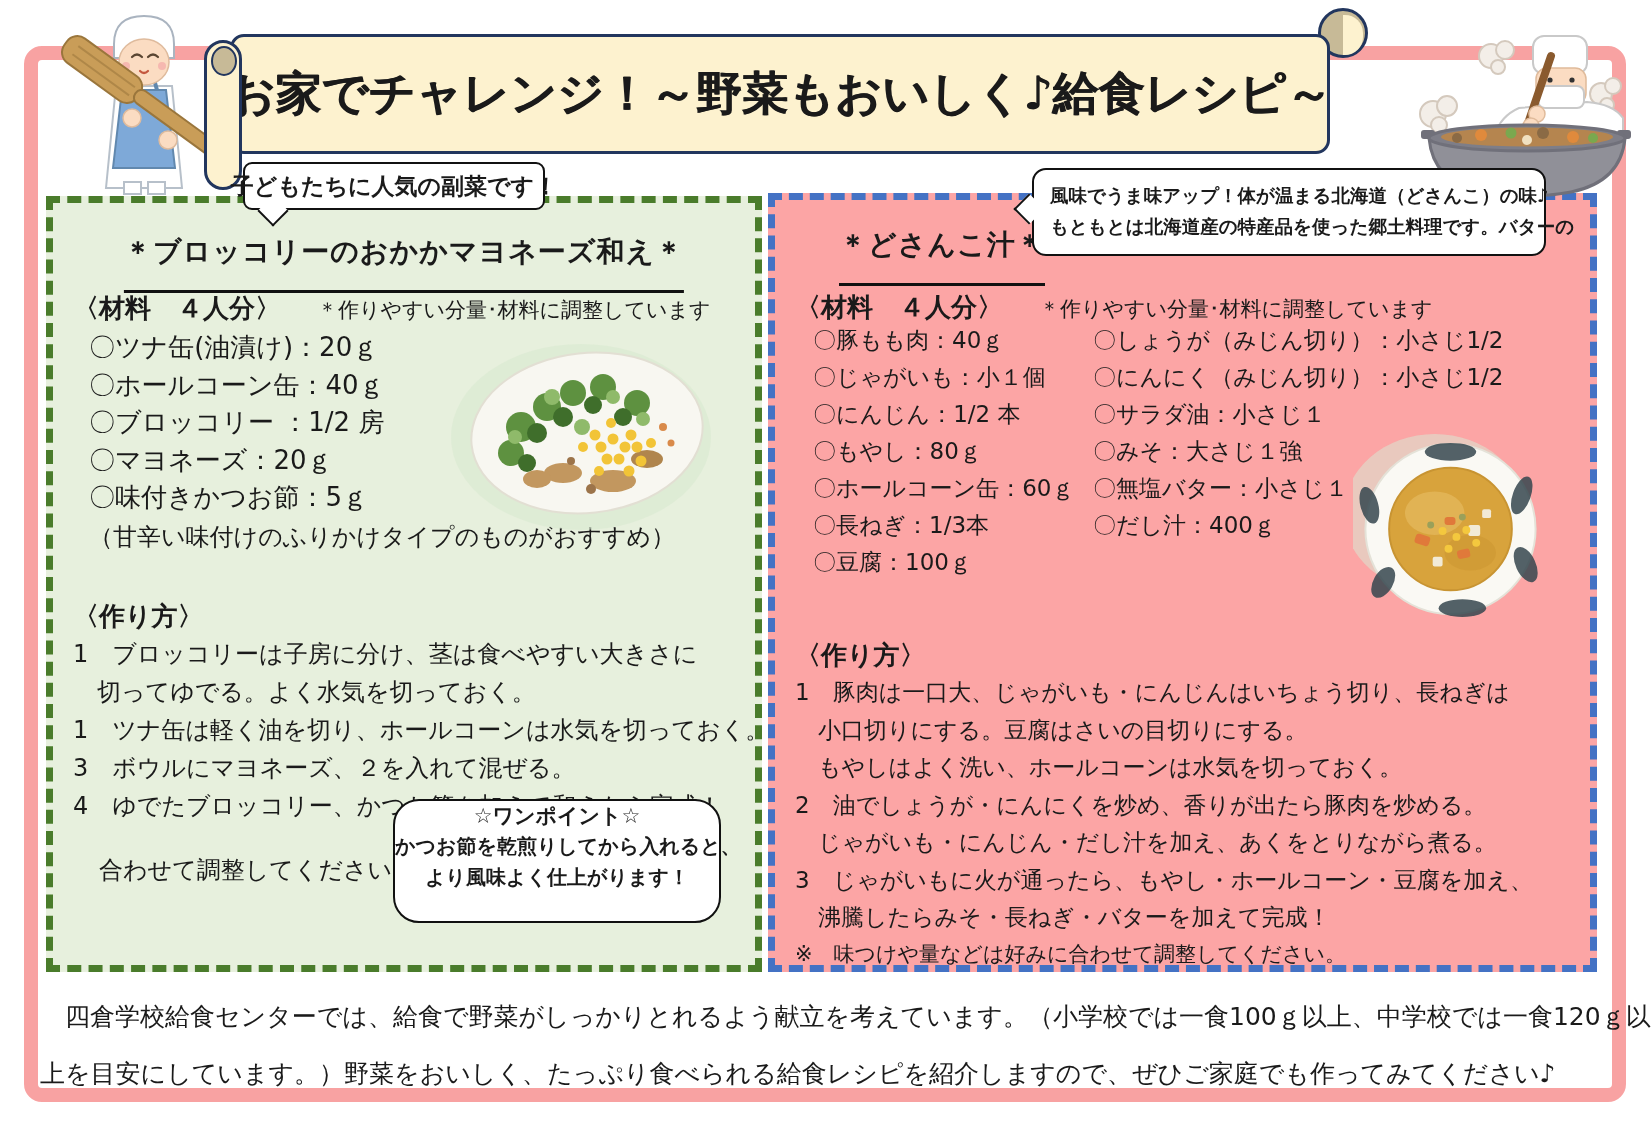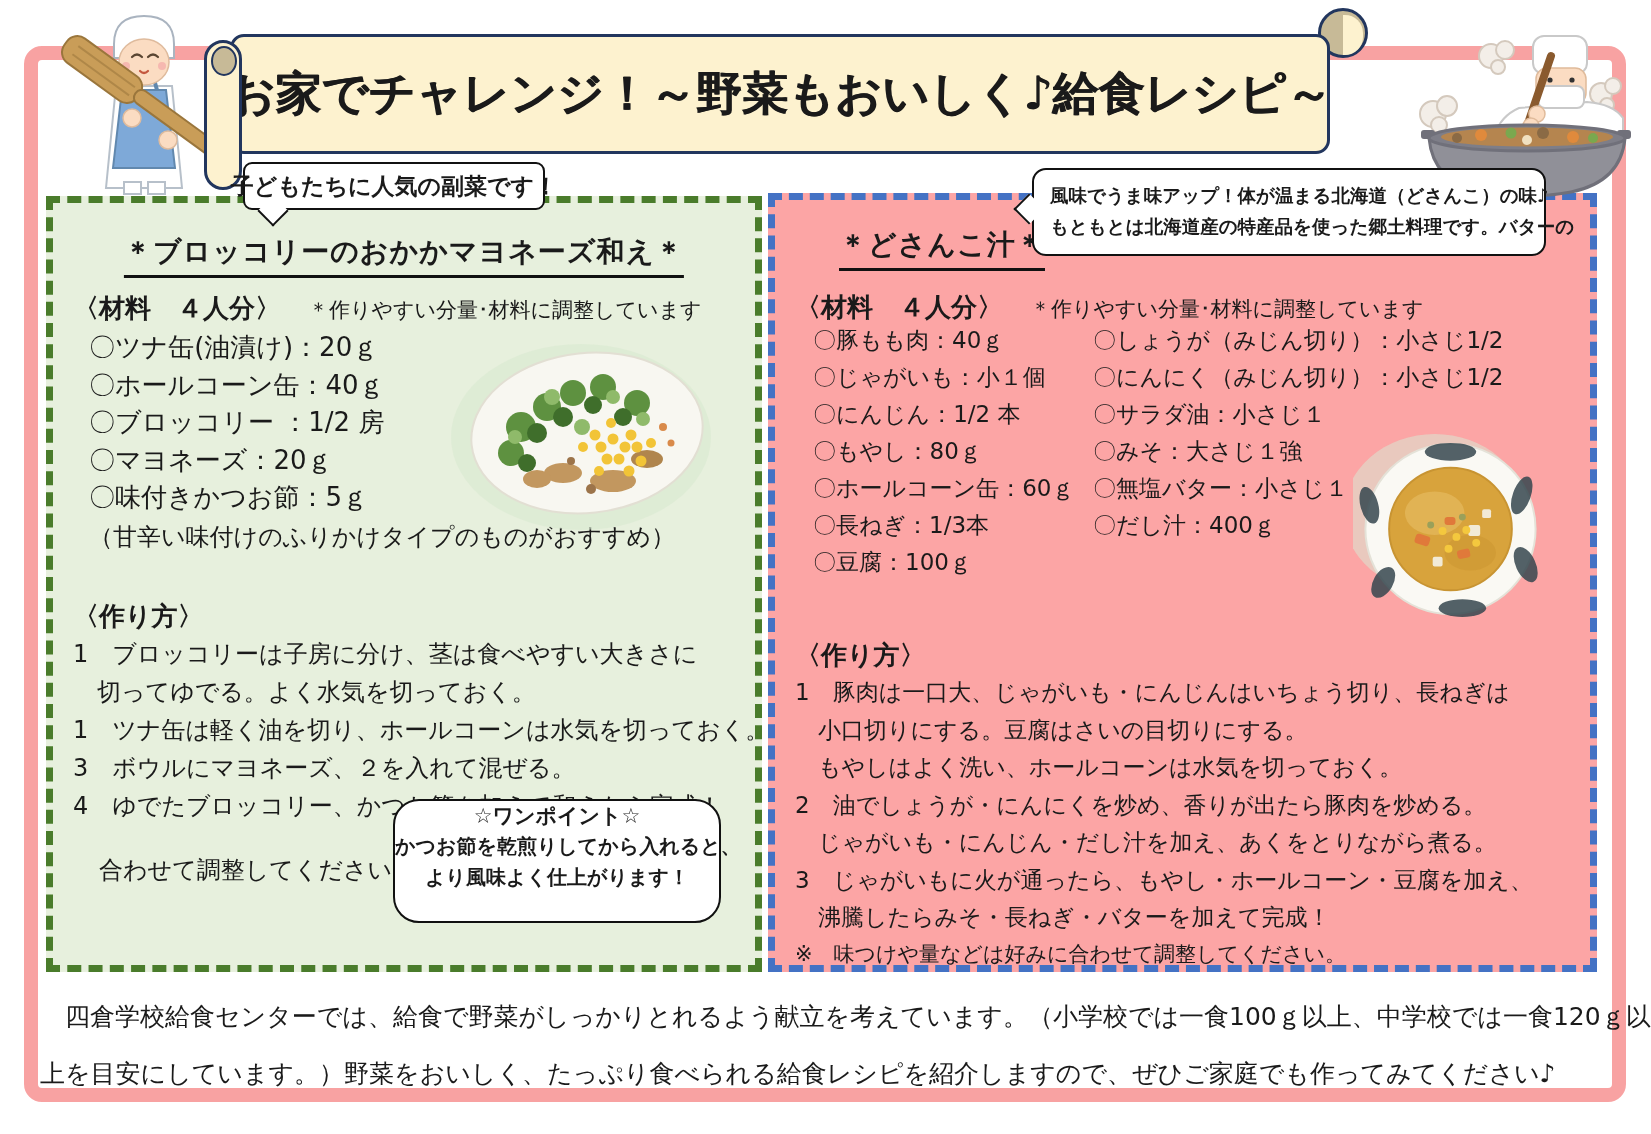--- a/index.html
+++ b/index.html
@@ -36,28 +36,28 @@
     border-right:2.5px solid #111;border-bottom:2.5px solid #111;transform:rotate(45deg);z-index:7;}
   .bubble-right{left:1032px;top:168px;width:514px;height:88px;border-radius:14px;
     padding:10px 12px 0 16px;font-size:18.5px;font-weight:600;line-height:31px;white-space:nowrap;}
   .tail-left{left:1018px;top:198px;width:20px;height:20px;background:#fff;
     border-left:2.5px solid #111;border-bottom:2.5px solid #111;transform:rotate(45deg);z-index:7;}
   
   .box{box-sizing:border-box;z-index:1;}
   .box-green{left:46px;top:196px;width:716px;height:776px;background:#e7f0dd;border:7px dashed #4a7c2b;}
   .box-blue{left:768px;top:193px;width:829px;height:779px;background:#fca5a5;border:7px dashed #4472c4;}
   .recipe-title{font-size:28px;font-weight:800;border-bottom:3px solid #111;
-    padding-bottom:4px;letter-spacing:1px;white-space:nowrap;}
+    padding-bottom:19px;letter-spacing:1px;white-space:nowrap;}
   .box-green .recipe-title{left:50%;transform:translateX(-50%);top:30px;}
   .box-blue .recipe-title{left:64px;top:26px;}
   .materials-row{white-space:nowrap;}
   .box-green .materials-row{left:20px;top:88px;}
   .box-blue .materials-row{left:20px;top:90px;}
   .mat-head{font-size:26px;font-weight:700;}
-  .mat-note{font-size:21px;margin-left:22px;font-weight:400;}
+  .mat-note{font-size:21px;margin-left:31px;font-weight:400;}
   .ing{font-size:26px;line-height:37.5px;white-space:nowrap;}
   .box-green .ing-list{left:36px;top:126px;}
   .ing-note{font-size:24px;line-height:40px;white-space:nowrap;}
   .box-blue .ing{font-size:23px;line-height:37px;}
   .box-blue .ing-col1{left:38px;top:122px;}
   .box-blue .ing-col2{left:318px;top:122px;}
   .howto-head{font-size:26px;font-weight:700;white-space:nowrap;}
   .box-green .howto-head{left:20px;top:396px;}
   .box-blue .howto-head{left:20px;top:438px;}
   .step-line{white-space:nowrap;}

